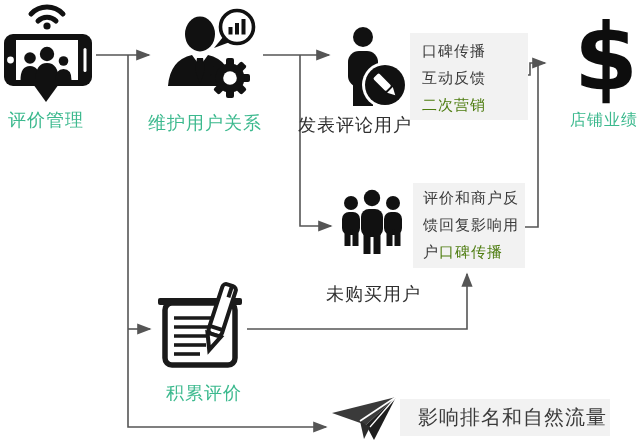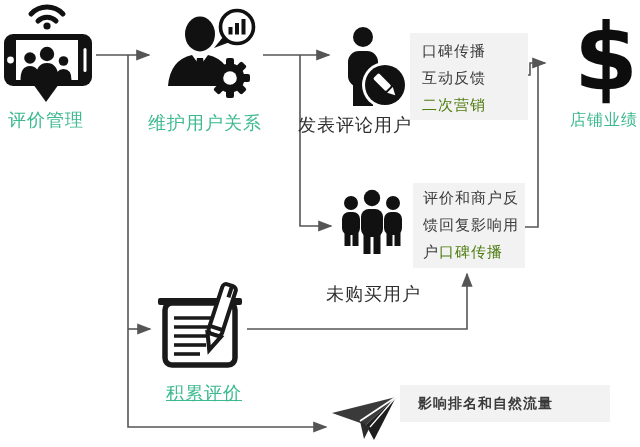--- a/index.html
+++ b/index.html
@@ -161,22 +161,22 @@
   </svg>
 
   <div class="graybox box-pad" style="left:410px;top:33px;width:106px;height:82px;">
     <div>口碑传播</div>
     <div>互动反馈</div>
     <div class="red">二次营销</div>
   </div>
 
   <div class="graybox" style="left:413px;top:183px;width:102px;height:83px;padding:2px 0 0 10px;"><span>评价和商户反馈回复影响用户</span><span class="red">口碑传播</span></div>
 
-  <div class="graybox red" style="left:400px;top:385px;width:192px;height:37px;line-height:37px;padding-left:18px;font-size:14px;font-weight:bold;">影响排名和自然流量</div>
+  <div class="graybox red" style="left:400px;top:399px;width:192px;height:37px;line-height:37px;padding-left:18px;font-size:20px;">影响排名和自然流量</div>
 
   <div class="node-label green" style="left:8px;top:108px;width:92px;">评价管理</div>
   <div class="node-label" style="left:298px;top:113px;width:110px;">发表评论用户</div>
   <div class="node-label green" style="left:148px;top:111px;width:116px;">维护用户关系</div>
   <div class="node-label green" style="left:570px;top:110px;width:72px;font-size:16px;">店铺业绩</div>
   <div class="node-label" style="left:326px;top:266px;width:92px;margin-top:16px;">未购买用户</div>
-  <div class="node-label green" style="left:166px;top:381px;width:76px;text-decoration:underline;">积累评价</div>
+  <div class="node-label green" style="left:166px;top:381px;width:76px;">积累评价</div>
 
 </div>
 
 </body></html>

